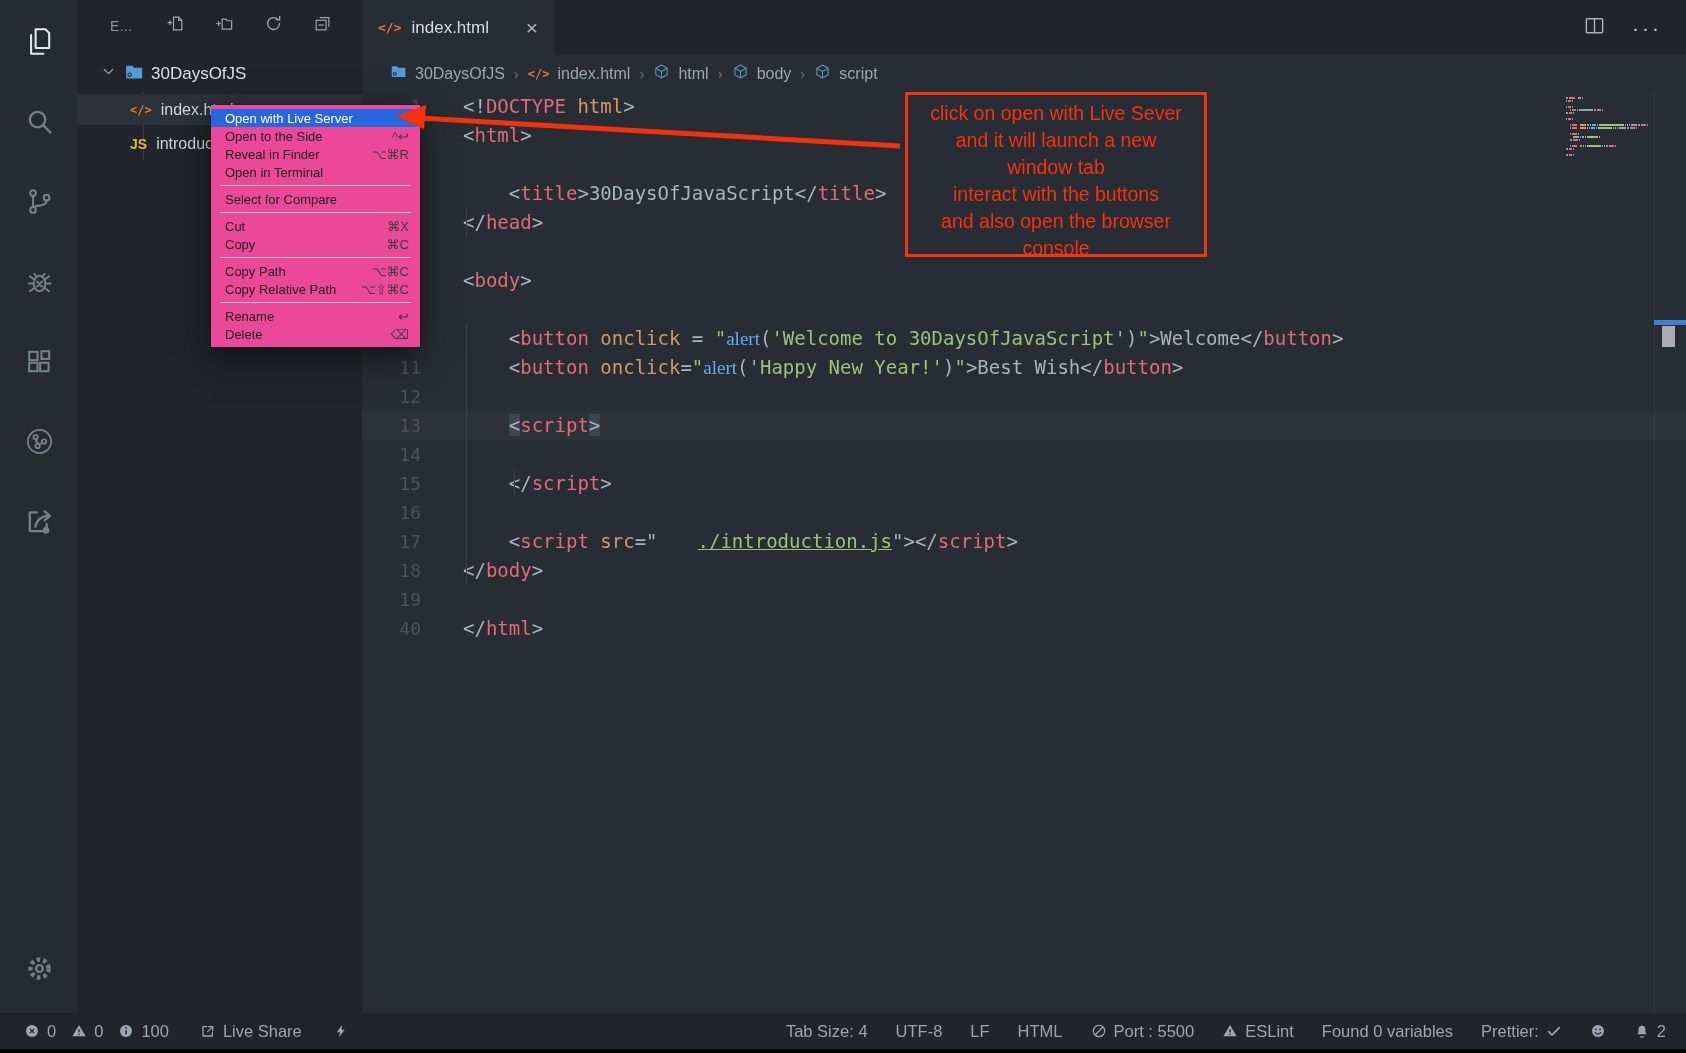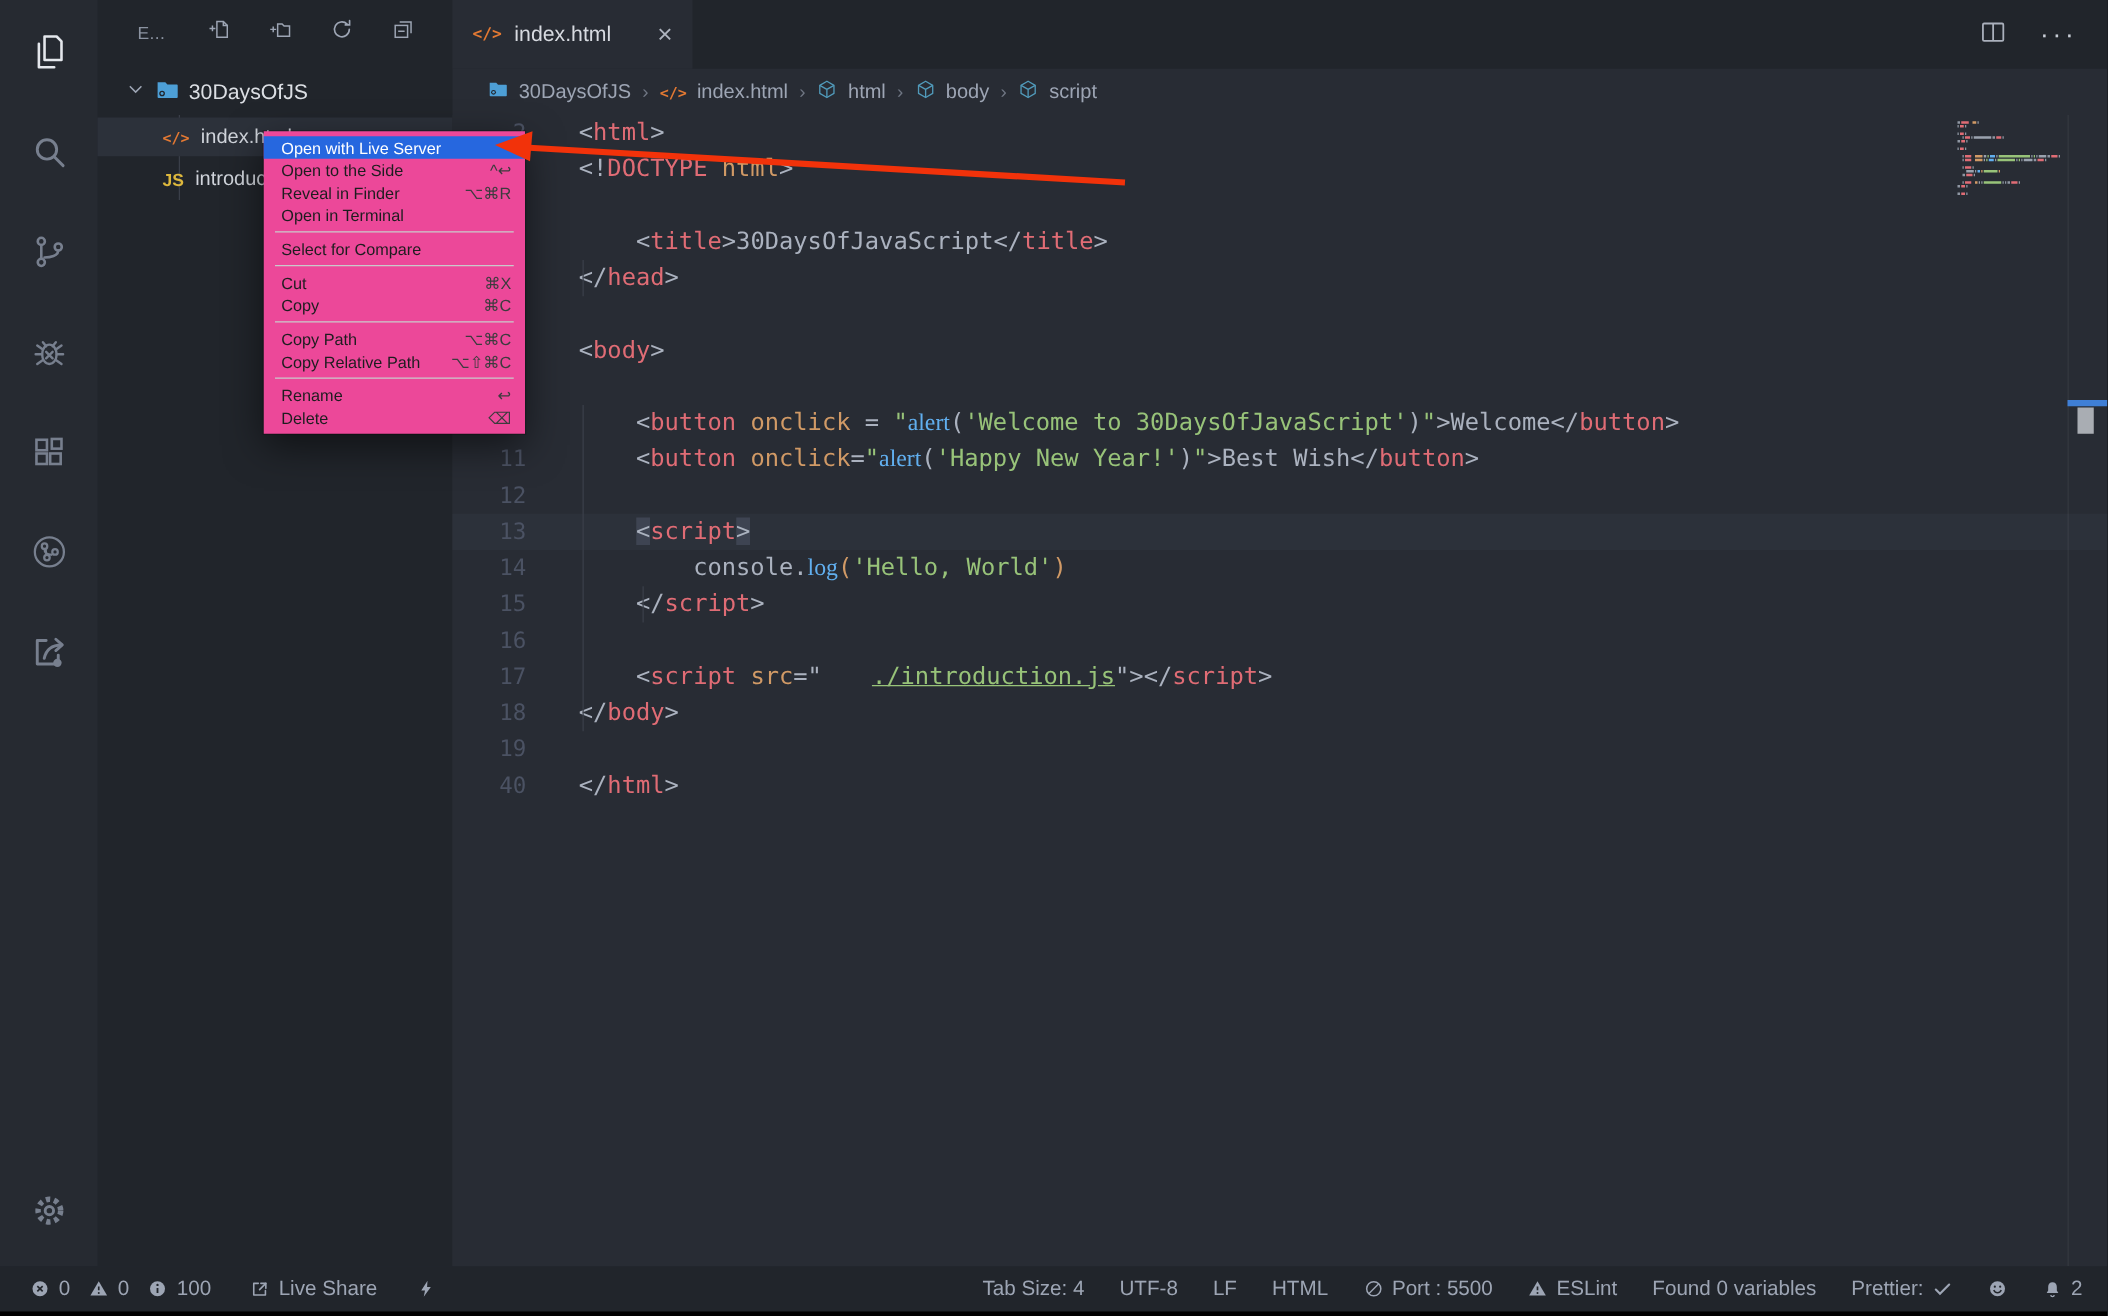--- a/index.html
+++ b/index.html
@@ -272,33 +272,33 @@
         <span><svg viewBox="0 0 24 24" fill="none" stroke="#519aba" stroke-width="1.5" stroke-linejoin="round">
             <path d="M12 2.8l8 4.6v9.2l-8 4.6-8-4.6V7.4z"></path>
             <path d="M12 12l8-4.6M12 12L4 7.4M12 12v9.2"></path>
           </svg></span>
         <span>script</span>
       </span>
     </div>
 
   <div class="abs code-region">
     <div>
+        <div class="code-line"><span class="ln">1</span><span class="lc"><span class="tk-p">&lt;!</span><span class="tk-t">DOCTYPE</span><span class="tk-d"> </span><span class="tk-a">html</span><span class="tk-p">&gt;</span></span></div>
         <div class="code-line"><span class="ln">2</span><span class="lc"><span class="tk-p">&lt;</span><span class="tk-t">html</span><span class="tk-p">&gt;</span></span></div>
-        <div class="code-line"><span class="ln">1</span><span class="lc"><span class="tk-p">&lt;!</span><span class="tk-t">DOCTYPE</span><span class="tk-d"> </span><span class="tk-a">html</span><span class="tk-p">&gt;</span></span></div>
         <div class="code-line"><span class="ln">3</span><span class="lc"></span></div>
         <div class="code-line"><span class="ln">5</span><span class="lc"><span class="tk-d">    </span><span class="tk-p">&lt;</span><span class="tk-t">title</span><span class="tk-p">&gt;</span><span class="tk-d">30DaysOfJavaScript</span><span class="tk-p">&lt;/</span><span class="tk-t">title</span><span class="tk-p">&gt;</span></span></div>
         <div class="code-line"><span class="ln">6</span><span class="lc"><span class="tk-p">&lt;/</span><span class="tk-t">head</span><span class="tk-p">&gt;</span></span></div>
         <div class="code-line"><span class="ln">7</span><span class="lc"></span></div>
         <div class="code-line"><span class="ln">8</span><span class="lc"><span class="tk-p">&lt;</span><span class="tk-t">body</span><span class="tk-p">&gt;</span></span></div>
         <div class="code-line"><span class="ln">9</span><span class="lc"></span></div>
         <div class="code-line"><span class="ln">10</span><span class="lc"><span class="tk-d">    </span><span class="tk-p">&lt;</span><span class="tk-t">button</span><span class="tk-d"> </span><span class="tk-a">onclick</span><span class="tk-d"> = </span><span class="tk-s">"</span><span class="tk-f">alert</span><span class="tk-p">(</span><span class="tk-s">'Welcome to 30DaysOfJavaScript'</span><span class="tk-p">)</span><span class="tk-s">"</span><span class="tk-p">&gt;</span><span class="tk-d">Welcome</span><span class="tk-p">&lt;/</span><span class="tk-t">button</span><span class="tk-p">&gt;</span></span></div>
         <div class="code-line"><span class="ln">11</span><span class="lc"><span class="tk-d">    </span><span class="tk-p">&lt;</span><span class="tk-t">button</span><span class="tk-d"> </span><span class="tk-a">onclick</span><span class="tk-d">=</span><span class="tk-s">"</span><span class="tk-f">alert</span><span class="tk-p">(</span><span class="tk-s">'Happy New Year!'</span><span class="tk-p">)</span><span class="tk-s">"</span><span class="tk-p">&gt;</span><span class="tk-d">Best Wish</span><span class="tk-p">&lt;/</span><span class="tk-t">button</span><span class="tk-p">&gt;</span></span></div>
         <div class="code-line"><span class="ln">12</span><span class="lc"></span></div>
         <div class="code-line current"><span class="ln">13</span><span class="lc"><span class="tk-d">    </span><span class="tk-ph">&lt;</span><span class="tk-t">script</span><span class="tk-ph">&gt;</span></span></div>
-        <div class="code-line"><span class="ln">14</span><span class="lc"><span class="tk-d">        </span><span class="tk-d">console</span><span class="tk-p">.</span><span class="tk-f">log</span><span class="tk-y">(</span><span class="tk-s">'Hello, World'</span><span class="tk-y">)</span></span></div>
+        <div class="code-line"><span class="ln">14</span></div>
         <div class="code-line"><span class="ln">15</span><span class="lc"><span class="tk-d">    </span><span class="tk-p">&lt;/</span><span class="tk-t">script</span><span class="tk-p">&gt;</span></span></div>
         <div class="code-line"><span class="ln">16</span><span class="lc"></span></div>
         <div class="code-line"><span class="ln">17</span><span class="lc"><span class="tk-d">    </span><span class="tk-p">&lt;</span><span class="tk-t">script</span><span class="tk-d"> </span><span class="tk-a">src</span><span class="tk-d">=</span><span class="tk-p">"</span><span class="tk-l">./introduction.js</span><span class="tk-p">"</span><span class="tk-p">&gt;</span><span class="tk-p">&lt;/</span><span class="tk-t">script</span><span class="tk-p">&gt;</span></span></div>
         <div class="code-line"><span class="ln">18</span><span class="lc"><span class="tk-p">&lt;/</span><span class="tk-t">body</span><span class="tk-p">&gt;</span></span></div>
         <div class="code-line"><span class="ln">19</span><span class="lc"></span></div>
         <div class="code-line"><span class="ln">40</span><span class="lc"><span class="tk-p">&lt;/</span><span class="tk-t">html</span><span class="tk-p">&gt;</span></span></div>
       </div>
     <div class="guide g1"></div>
     <div class="guide g2"></div>
     <div class="guide g3"></div>
@@ -477,20 +477,28 @@
       <div class="menu-item">
         <span class="lbl">Rename</span>
         <span class="sc">↩</span>
       </div>
       <div class="menu-item">
         <span class="lbl">Delete</span>
         <span class="sc">⌫</span>
       </div>
     </div>
 
+  <div class="abs annotation">
+      <div>click on open with Live Sever</div>
+      <div>and it will launch a new</div>
+      <div>window tab</div>
+      <div>interact with the buttons</div>
+      <div>and also open the browser</div>
+      <div>console</div>
+    </div>
 
   <svg class="abs arrow-layer">
     <line x1="420" y1="118" x2="900" y2="146" stroke="#f2320a" stroke-width="5"></line>
     <polygon points="396,116 426,105 424,129" fill="#f2320a"></polygon>
   </svg>
 
   <div class="abs status-bar">
     <div class="sb-group-left">
         <div class="sb-item">
           <span style="display: flex;">

